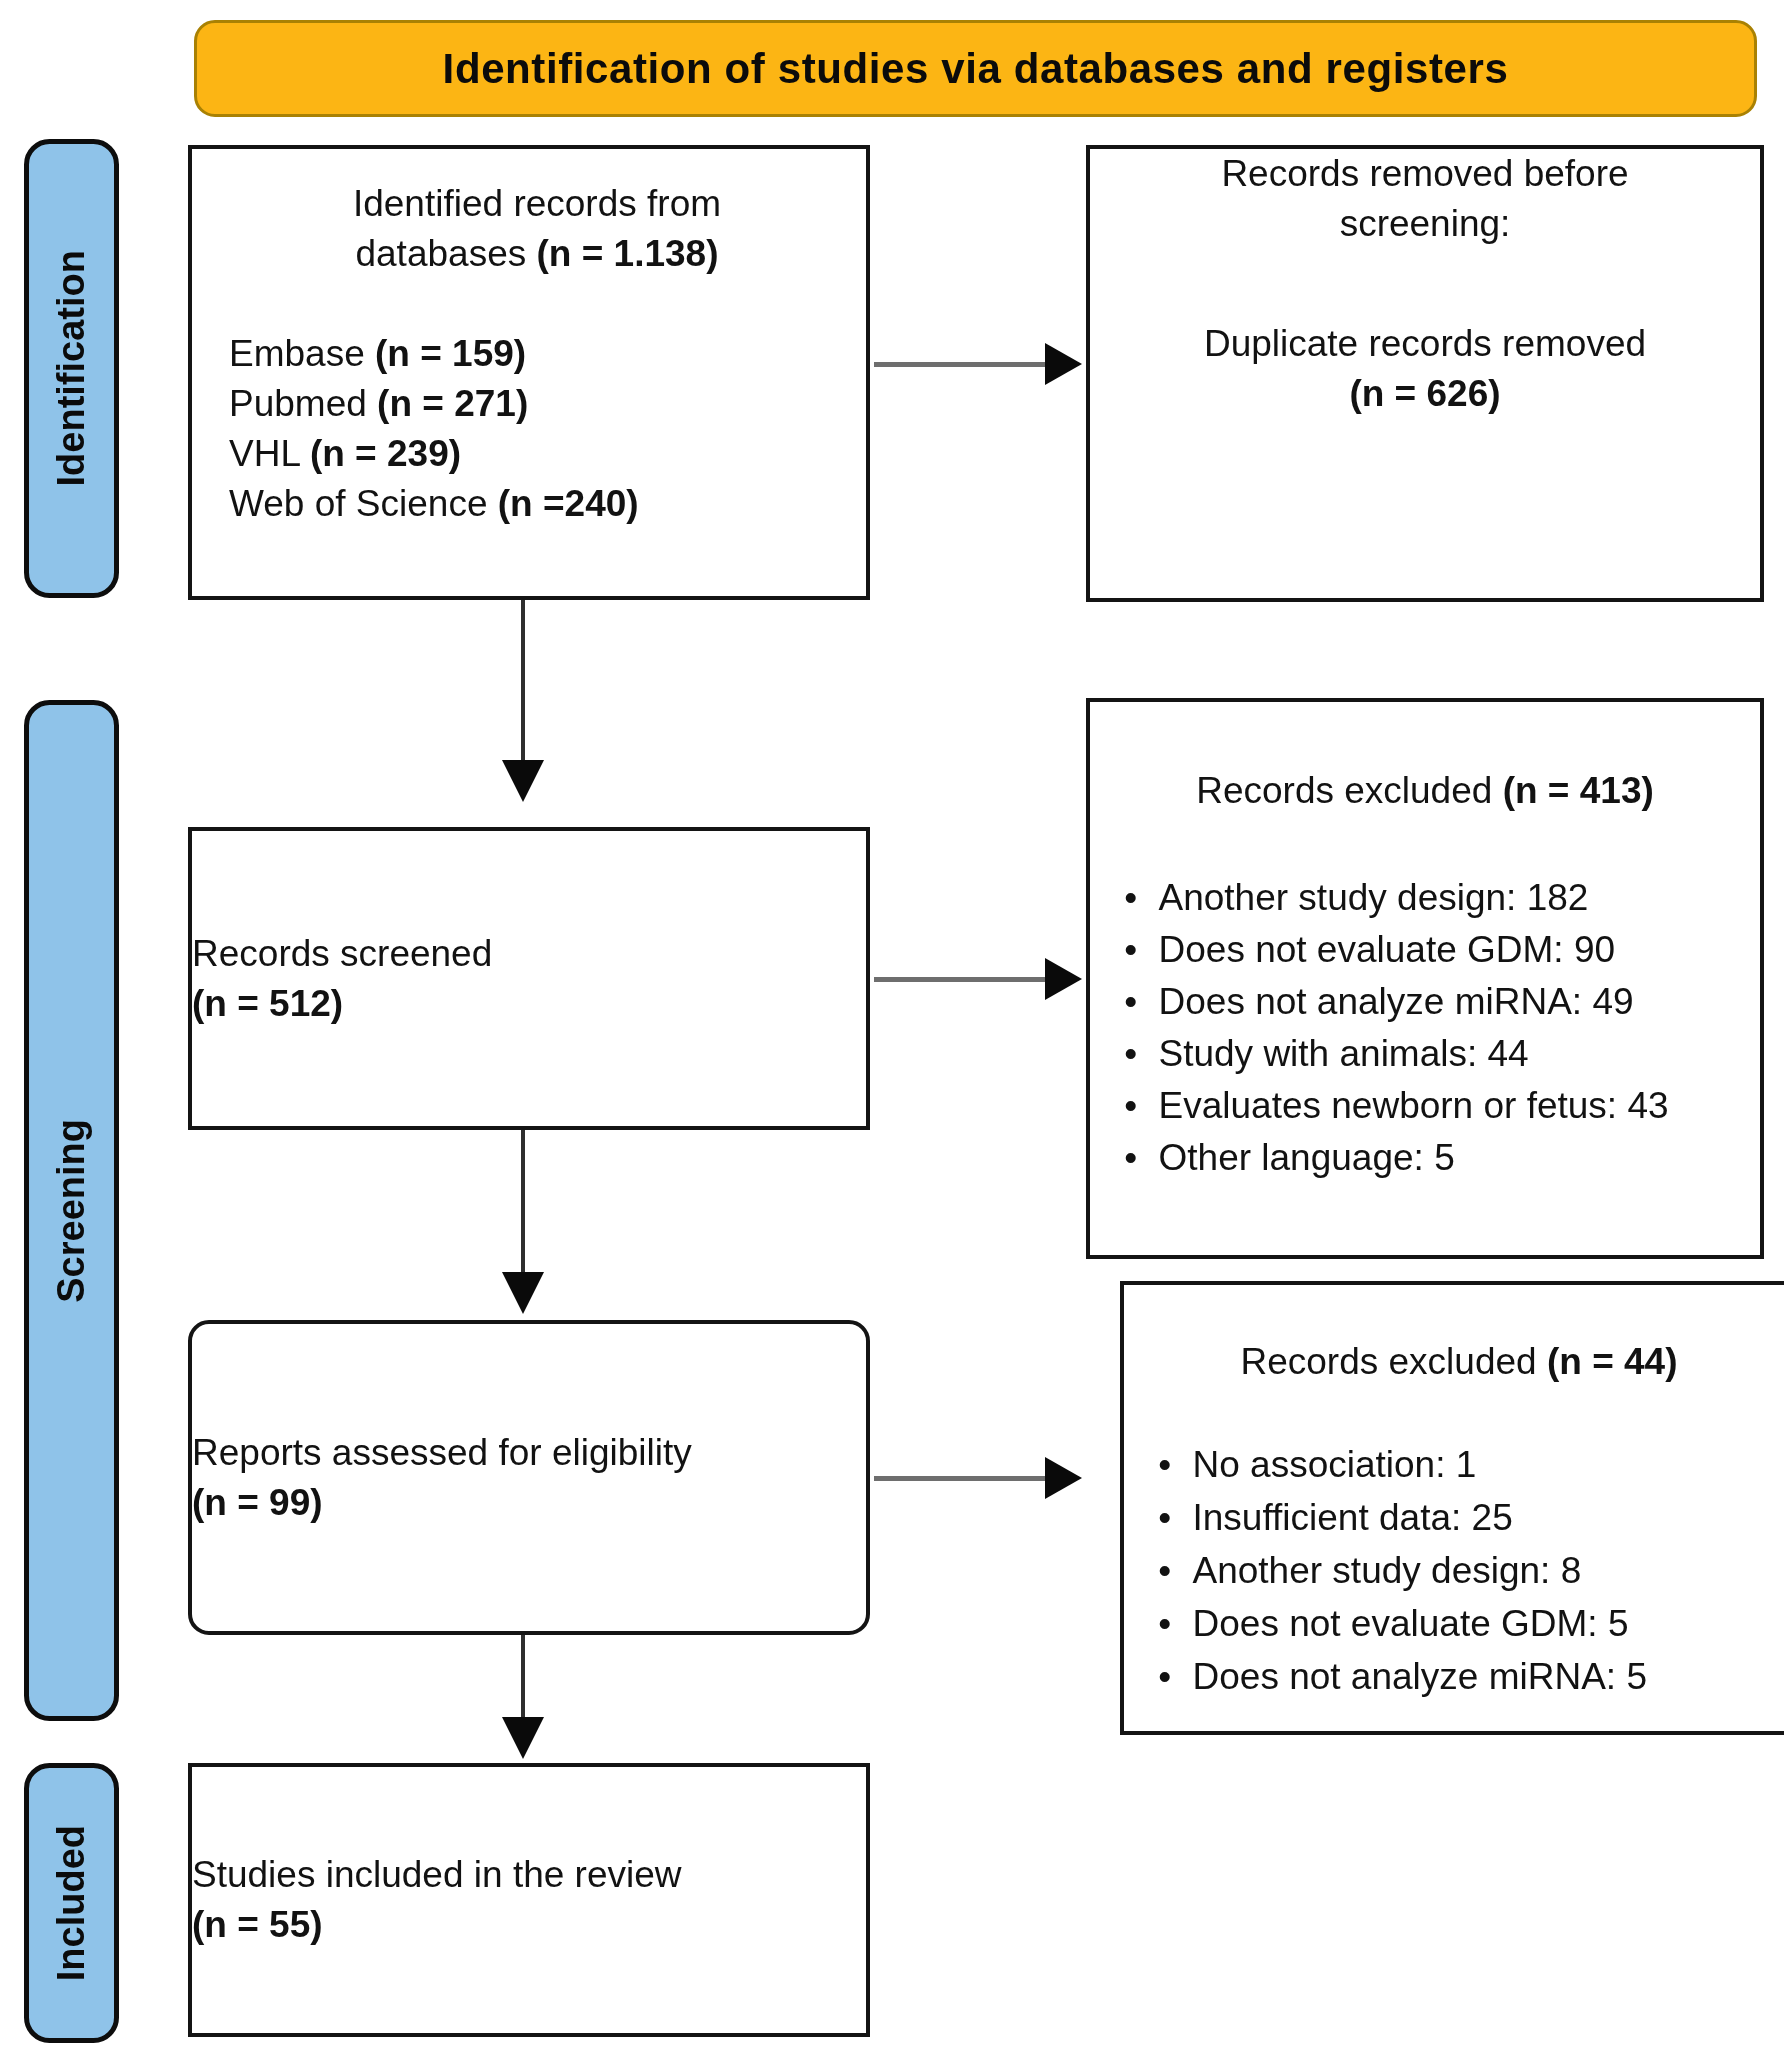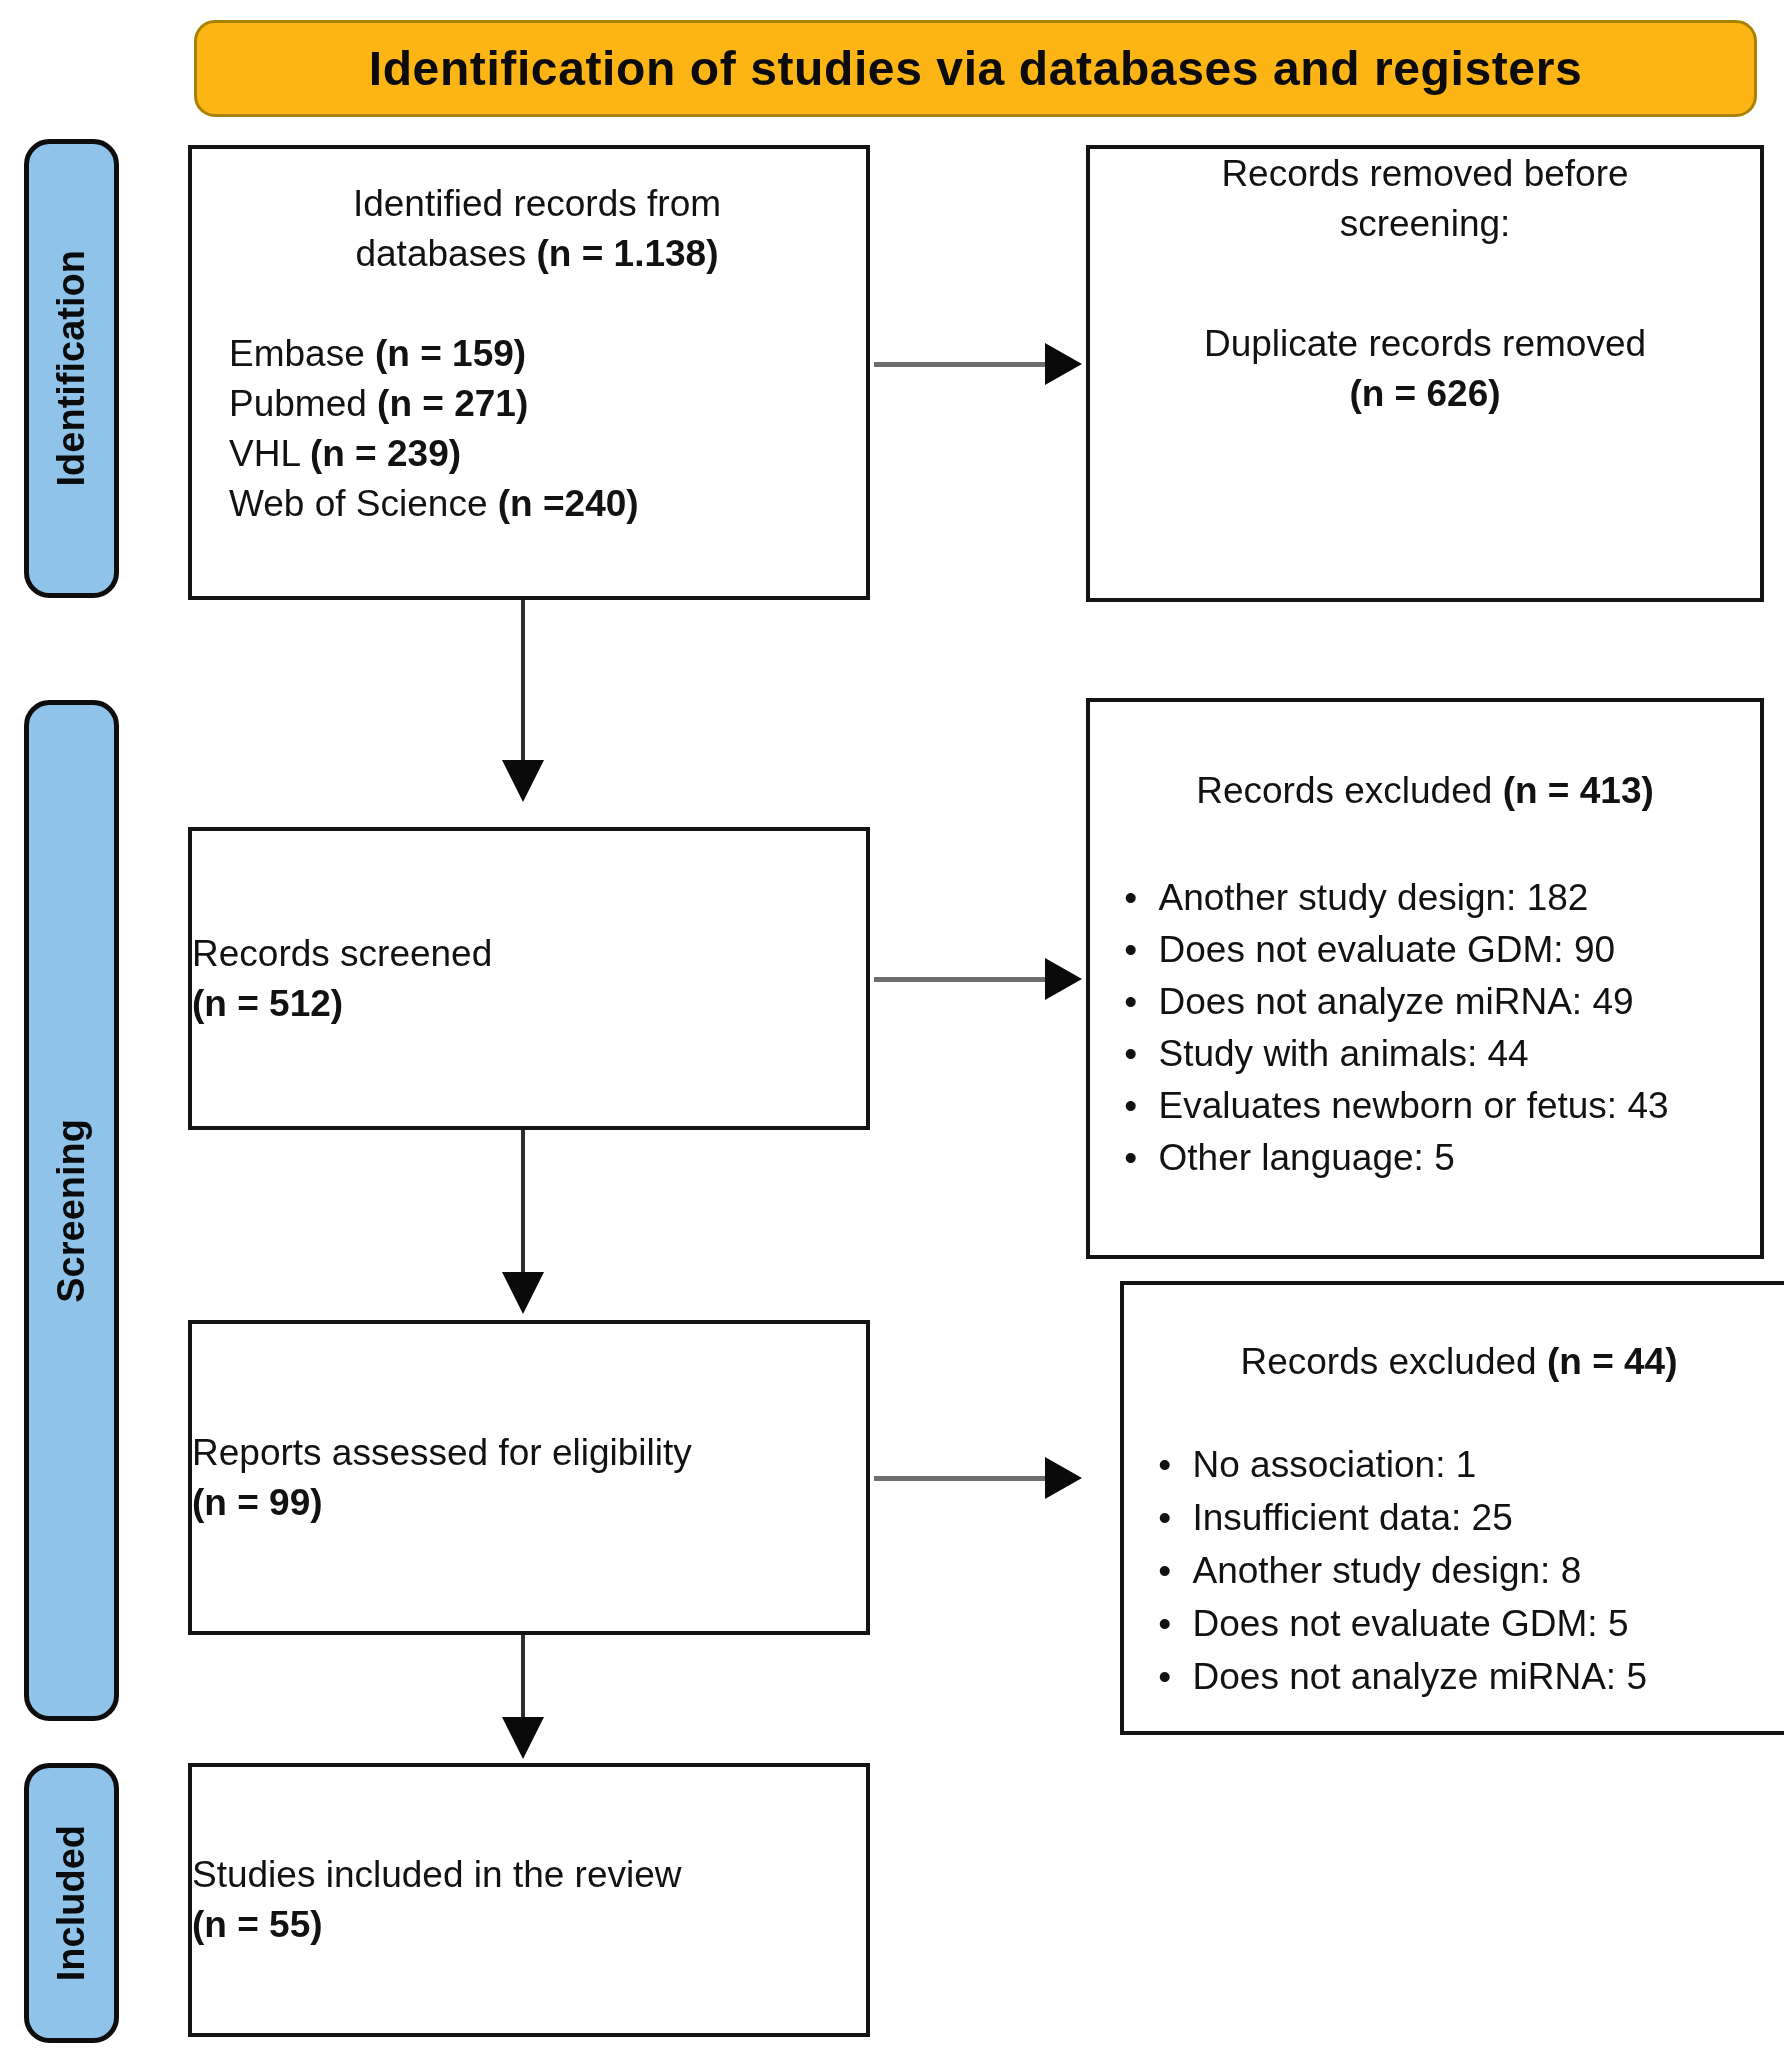--- a/index.html
+++ b/index.html
@@ -9,21 +9,21 @@
     background:#ffffff;
     font-family:"Liberation Sans", sans-serif;
     color:#121212;
   }
   .banner{
     position:absolute;left:194px;top:20px;width:1563px;height:97px;
     background:#FCB514;border:3.5px solid #A98103;border-radius:21px;
     display:flex;align-items:center;justify-content:center;
     box-sizing:border-box;
   }
-  .banner-text{font-size:48px;font-weight:bold;color:#0B0B0B;letter-spacing:0.6px;}
+  .banner-text{font-size:42px;font-weight:bold;color:#0B0B0B;letter-spacing:0.6px;}
   .side{
     position:absolute;left:24px;width:95px;
     background:#8FC3E9;border:5.2px solid #0D0D0D;border-radius:25.5px;
     display:flex;align-items:center;justify-content:center;
     box-sizing:border-box;
   }
   .side-label{
     writing-mode:vertical-rl;transform:rotate(180deg);
     font-size:38px;font-weight:bold;color:#0B0B0B;white-space:nowrap;
   }
@@ -112,21 +112,21 @@
           <span class="dot">•</span>
           <span>Evaluates newborn or fetus: 43</span>
         </div>
       <div class="bullet-row">
           <span class="dot">•</span>
           <span>Other language: 5</span>
         </div>
     </div>
   </div>
 
-  <div class="flowbox" style="left:188px;top:1320px;width:682px;height:315px;">
+  <div class="flowbox" style="left:188px;top:1320px;width:682px;height:315px;border-radius:21px;">
     <div class="center-stack">
       <div>Reports assessed for eligibility</div>
       <div class="b">(n = 99)</div>
     </div>
   </div>
 
   <div class="flowbox" style="left:1120px;top:1281px;width:678px;height:454px;padding-top:52px;">
     <div class="title-centered"><span>Records excluded</span> <span class="b">(n = 44)</span></div>
     <div class="bullets" style="margin-top:51px;padding-left:28px;line-height:53px;">
       <div class="bullet-row">

